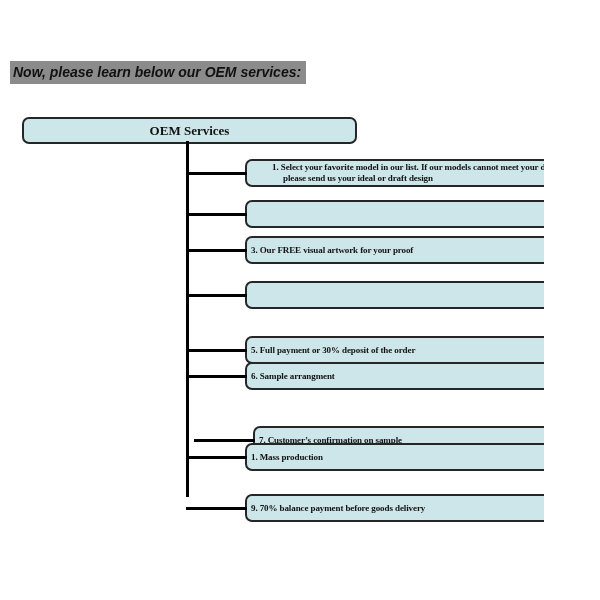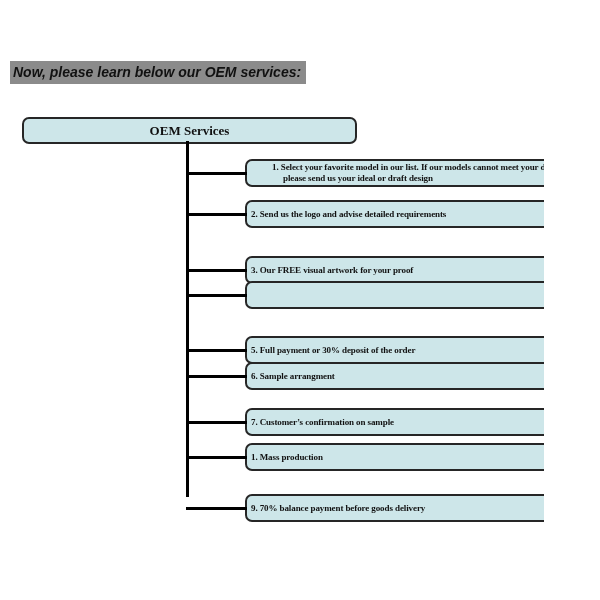--- a/index.html
+++ b/index.html
@@ -99,38 +99,37 @@
   <div class="trunk"></div>
 
   <div>
       <div class="step" style="top: 159px; justify-content: flex-end;">
       <span class="branch"></span>
       <span class="step-label">1. Select your favorite model in our list. If our models cannot meet your demand,
 please send us your ideal or draft design</span>
     </div>
       <div class="step" style="top: 200px;">
       <span class="branch"></span>
-      <span class="step-label">2. Send us the logo and advise detailed requirements</span>
     </div>
-      <div class="step" style="top: 256px; text-align: right;">
+      <div class="step" style="top: 236px; text-align: right;">
       <span class="branch"></span>
       <span class="step-label">3. Our FREE visual artwork for your proof</span>
     </div>
       <div class="step" style="top: 281px;">
       <span class="branch"></span>
     </div>
       <div class="step" style="top: 336px;">
       <span class="branch"></span>
       <span class="step-label">5. Full payment or 30% deposit of the order</span>
     </div>
       <div class="step" style="top: 362px; text-align: right;">
       <span class="branch"></span>
       <span class="step-label">6. Sample arrangment</span>
     </div>
-      <div class="step" style="top: 408px;">
+      <div class="step" style="top: 426px; margin-left: 8px;">
       <span class="branch"></span>
       <span class="step-label">7. Customer’s confirmation on sample</span>
     </div>
       <div class="step" style="top: 443px;">
       <span class="branch"></span>
       <span class="step-label">1. Mass production</span>
     </div>
       <div class="step" style="top: 494px;">
       <span class="branch"></span>
       <span class="step-label">9. 70% balance payment before goods delivery</span>

